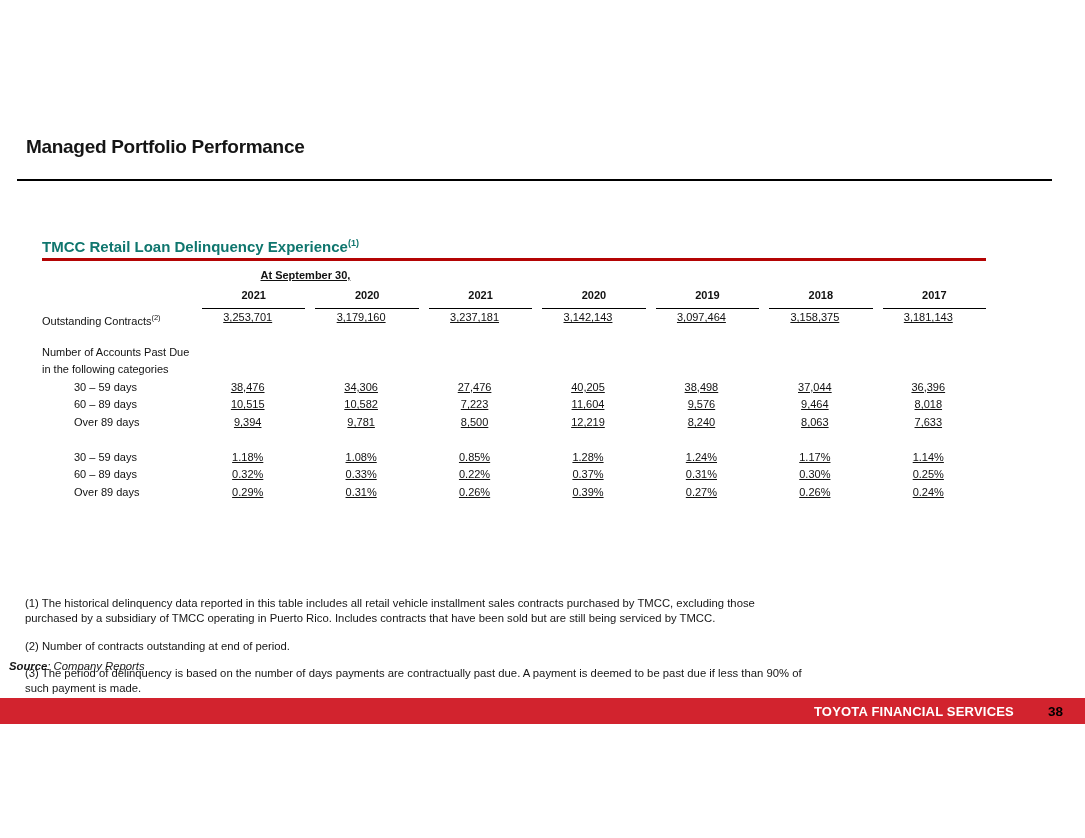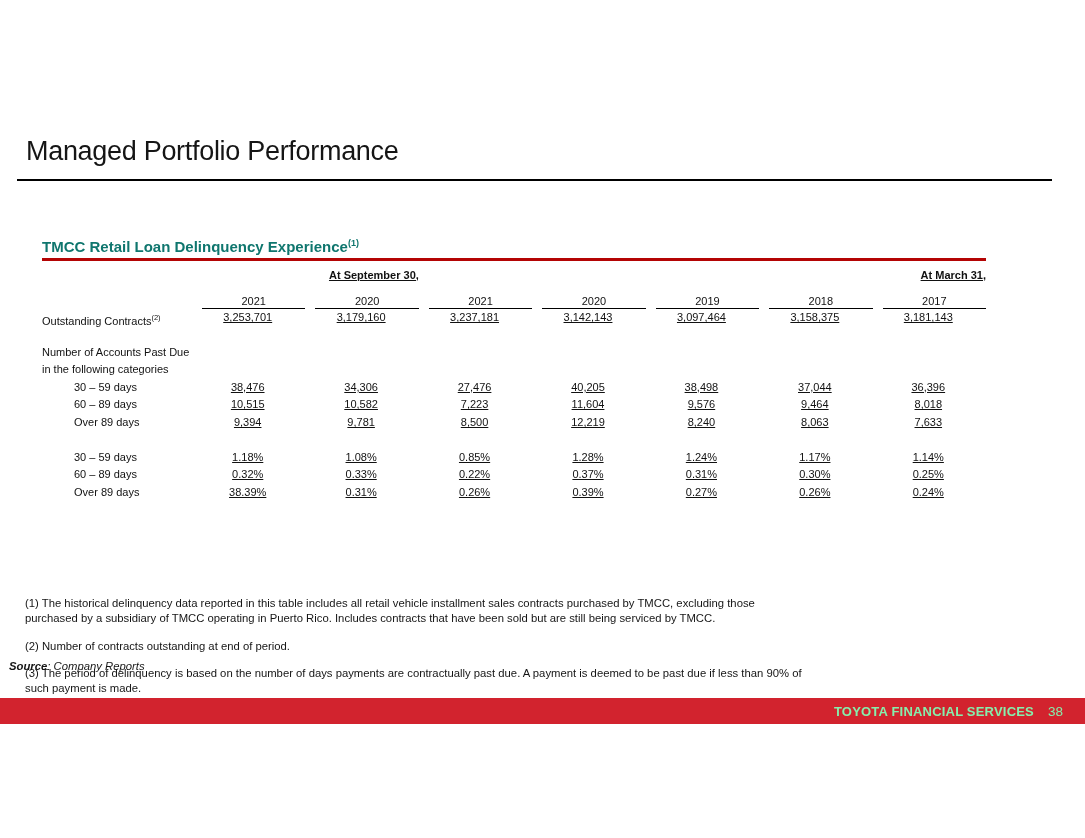--- a/index.html
+++ b/index.html
@@ -2,46 +2,46 @@
 <html><head>
 <meta charset="utf-8">
 <style>
   html,body{margin:0;padding:0;}
   body{
     width:1085px;height:838px;position:relative;background:#ffffff;
     font-family:"Liberation Sans", sans-serif;color:#111;overflow:hidden;
   }
   .title{
     position:absolute;left:26px;top:136px;margin:0;
-    font-size:27px;font-weight:400;letter-spacing:-0.3px;color:#151515;
+    font-size:19px;font-weight:700;letter-spacing:-0.3px;color:#151515;
   }
   .title-rule{
     position:absolute;left:17px;top:179px;width:1035px;height:2px;background:#000;
   }
   .table-area{
     position:absolute;left:42px;top:238px;width:944px;
   }
   .table-title{
     font-size:15px;font-weight:700;color:#0f766e;
   }
   .table-title sup{font-size:9px;font-weight:700;}
   .red-rule{margin-top:3px;height:3px;background:#b40404;}
   .grid-table{margin-top:6px;font-size:11px;}
   .tr{display:grid;grid-template-columns:150px repeat(7,1fr);}
   .ghead{height:22px;align-items:start;}
   .group{
-    text-align:right;font-weight:700;text-decoration:underline;
+    text-align:center;font-weight:700;text-decoration:underline;
     font-size:11px;padding-top:2px;
   }
   .g1{grid-column:2 / span 2;}
   .g2{grid-column:4 / span 5;}
   .yhead{height:20px;align-items:end;}
   .yrline{
     margin-left:10px;border-bottom:1.5px solid #000;text-align:center;
-    font-weight:400;padding-bottom:1px;
+    font-weight:700;padding-bottom:7px;
   }
   .tr.data,.tr.section{height:17.6px;line-height:17.6px;}
   .tr.spacer{height:17px;}
   .td.label{white-space:nowrap;}
   .tr.section .td.label{grid-column:1 / -1;}
   .tr.indent .td.label{padding-left:32px;}
   .td.label sup{font-size:7.5px;}
   .td.num{text-align:center;padding-right:2px;text-decoration:underline;}
   .footnotes{
     position:absolute;left:13px;top:584px;width:808px;
@@ -50,37 +50,36 @@
   .footnotes p{margin:12px;}
   .source-line{
     position:absolute;left:9px;top:660px;font-size:11.3px;font-style:italic;color:#151515;
   }
   .source-line b{font-weight:700;}
   .footer-bar{
     position:absolute;left:0;top:698px;width:1085px;height:26px;background:#d2232e;
     display:flex;align-items:center;justify-content:flex-end;
     padding-right:22px;box-sizing:border-box;gap:14px;
   }
-  .footer-brand{color:#86efac;font-weight:700;font-size:13px;letter-spacing:0.2px;}
-  .footer-page{color:#86efac;font-weight:400;font-size:13.5px;}
+  .footer-brand{color:#ffffff;font-weight:700;font-size:13px;letter-spacing:0.2px;}
+  .footer-page{color:#000000;font-weight:700;font-size:13.5px;margin-left:20px;}
 </style>
 </head>
 <body>
 
 <h1 class="title">Managed Portfolio Performance</h1>
 <div class="title-rule"></div>
 
 <div class="table-area">
   <div class="table-title"><span>TMCC Retail Loan Delinquency Experience</span><sup>(1)</sup></div>
   <div class="red-rule"></div>
 
   <div class="grid-table">
     <div class="tr ghead">
       <div class="td group g1">At September 30,</div>
-      <div class="td group g2">At March 31,</div>
     </div>
     <div class="tr yhead">
       <div class="td"></div>
       <div class="td">
           <div class="yrline">2021</div>
         </div>
       <div class="td">
           <div class="yrline">2020</div>
         </div>
       <div class="td">
@@ -163,21 +162,21 @@
           <div class="td num">0.32%</div>
           <div class="td num">0.33%</div>
           <div class="td num">0.22%</div>
           <div class="td num">0.37%</div>
           <div class="td num">0.31%</div>
           <div class="td num">0.30%</div>
           <div class="td num">0.25%</div>
         </div>
         <div class="tr data indent">
           <div class="td label"><span>Over 89 days</span></div>
-          <div class="td num">38.39%</div>
+          <div class="td num">0.29%</div>
           <div class="td num">0.31%</div>
           <div class="td num">0.26%</div>
           <div class="td num">0.39%</div>
           <div class="td num">0.27%</div>
           <div class="td num">0.26%</div>
           <div class="td num">0.24%</div>
         </div>
       </div>
   </div>
 </div>

